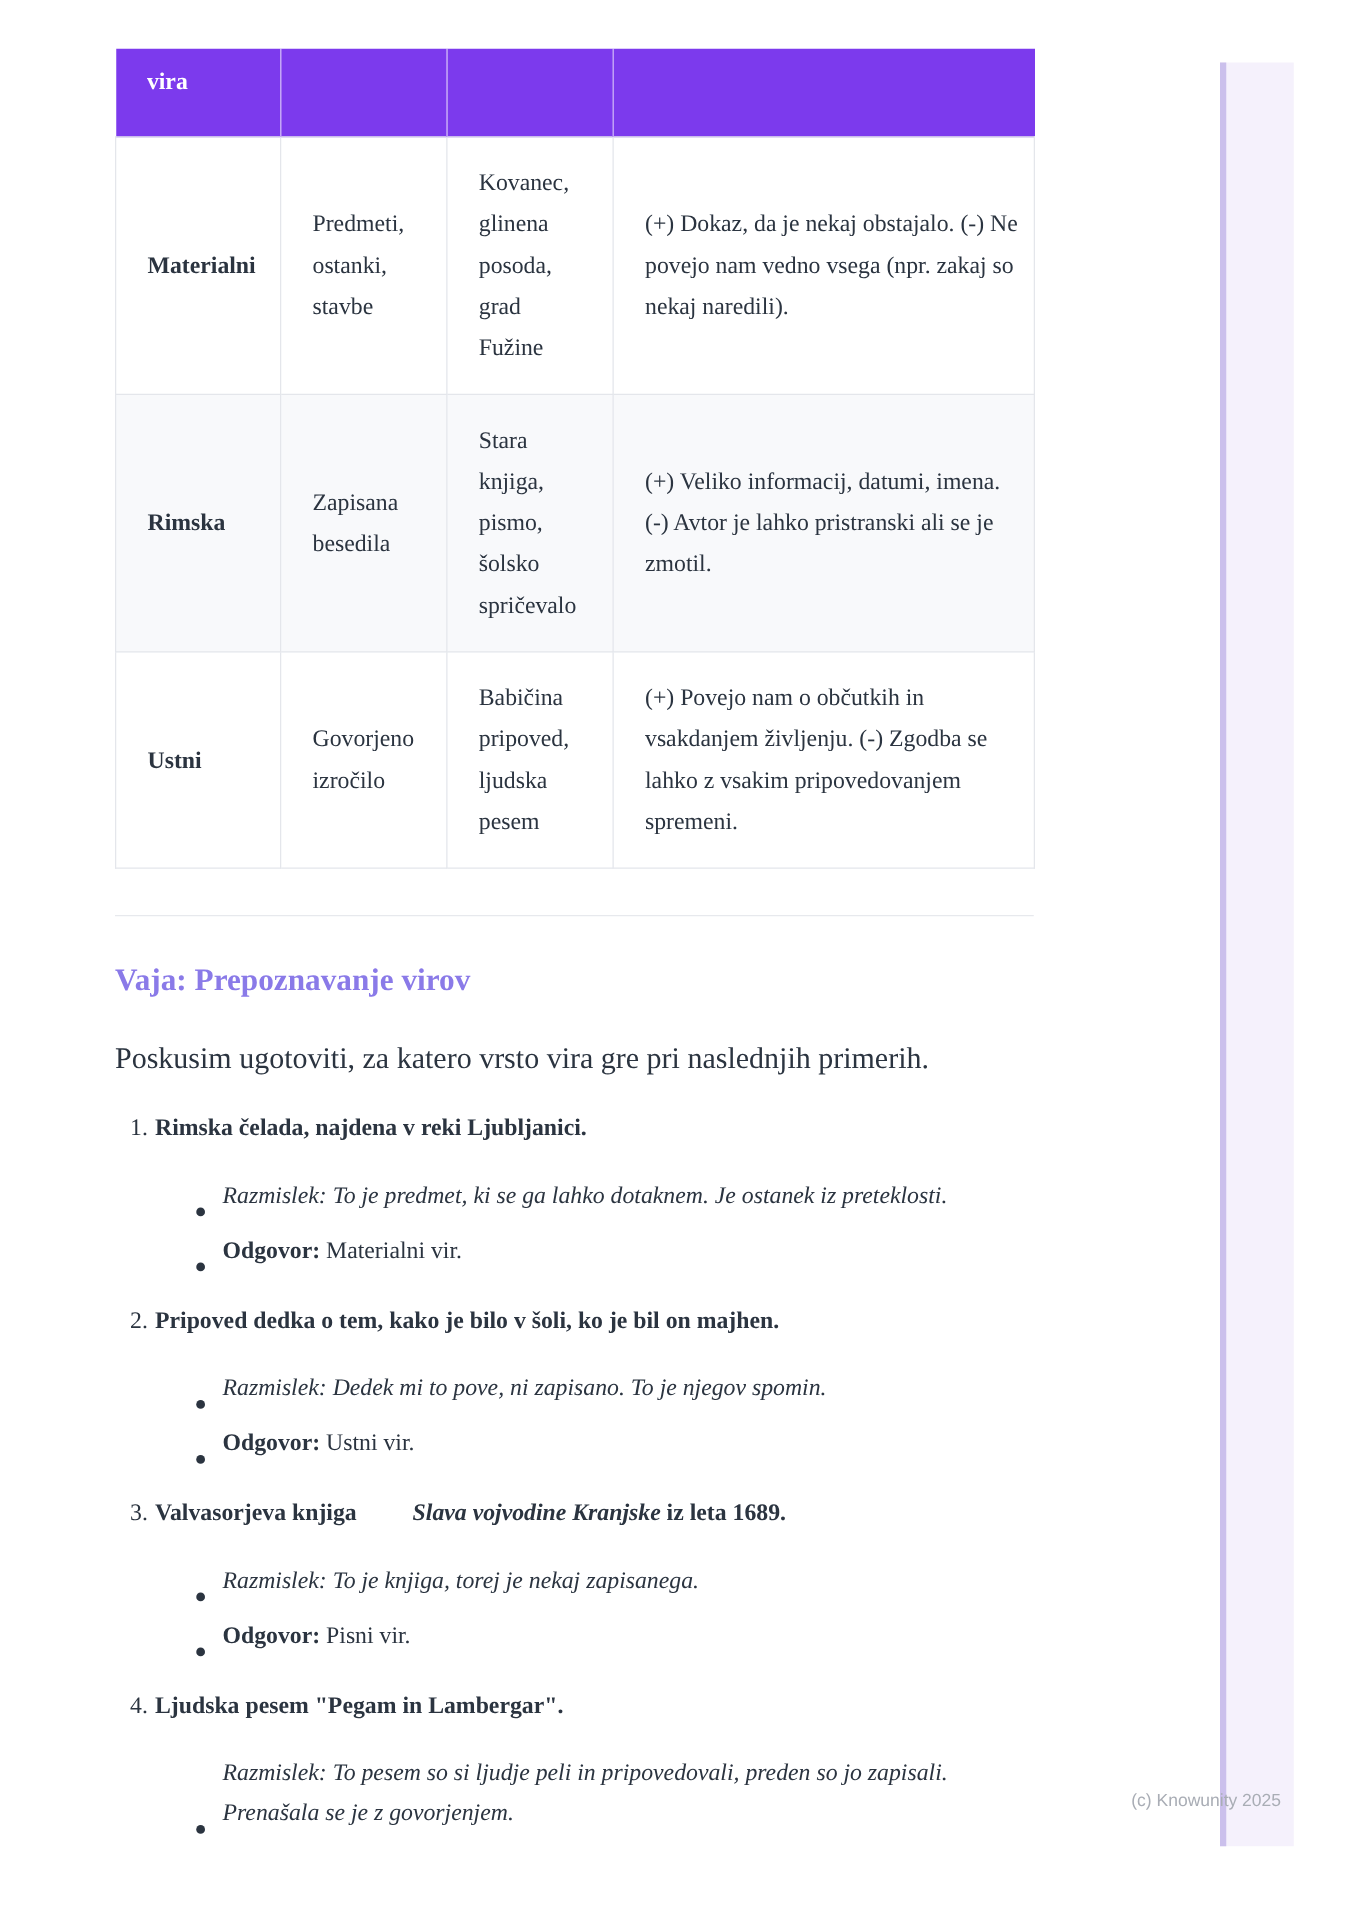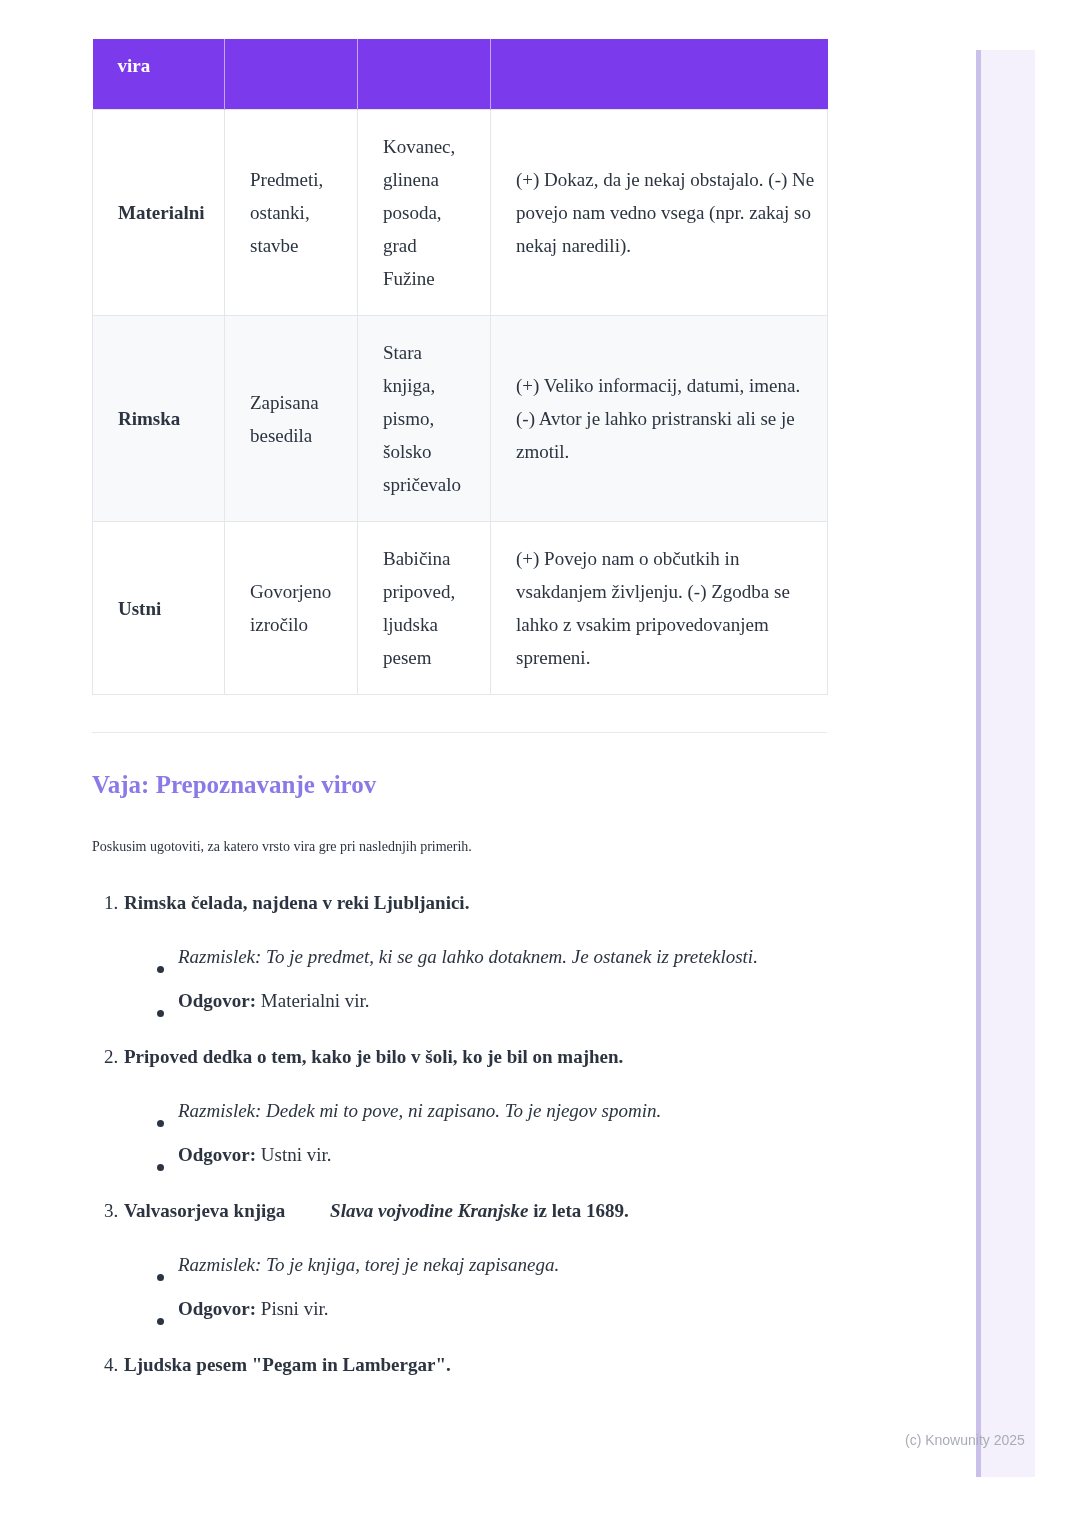--- a/index.html
+++ b/index.html
@@ -60,21 +60,21 @@
 
   
   h1.section-heading {
     color: #8a7ae8;
     font-size: 25px;
     line-height: 38px;
     font-weight: 700;
     margin: 33px 0 0 0;
   }
   p.intro {
-    font-size: 14px;
+    font-size: 24px;
     line-height: 32px;
     margin: 27px 0 0 0;
   }
 
   
   .olist { margin: 0; }
   .oitem { display: flex; margin-top: 24px; }
   .oitem .num {
     flex: none;
     width: 20px;
@@ -232,20 +232,24 @@
         </div>
       </div>
     </div>
 
     <div class="oitem">
       <span class="num">4.</span>
       <div class="oitem-body">
         <div class="oitem-title">
           <span>Ljudska pesem "Pegam in Lambergar".</span><span class="bi"></span><span></span>
         </div>
+        <div class="bullet razmislek">
+          <span class="dot"></span>
+          <span class="btext">Razmislek: To pesem so si ljudje peli in pripovedovali, preden so jo zapisali. Prenašala se je z govorjenjem.</span>
+        </div>
       </div>
     </div>
 
   </div>
 </div>
 
 <div class="side-panel"></div>
 
 <div class="copyright">(c) Knowunity 2025</div>
 

